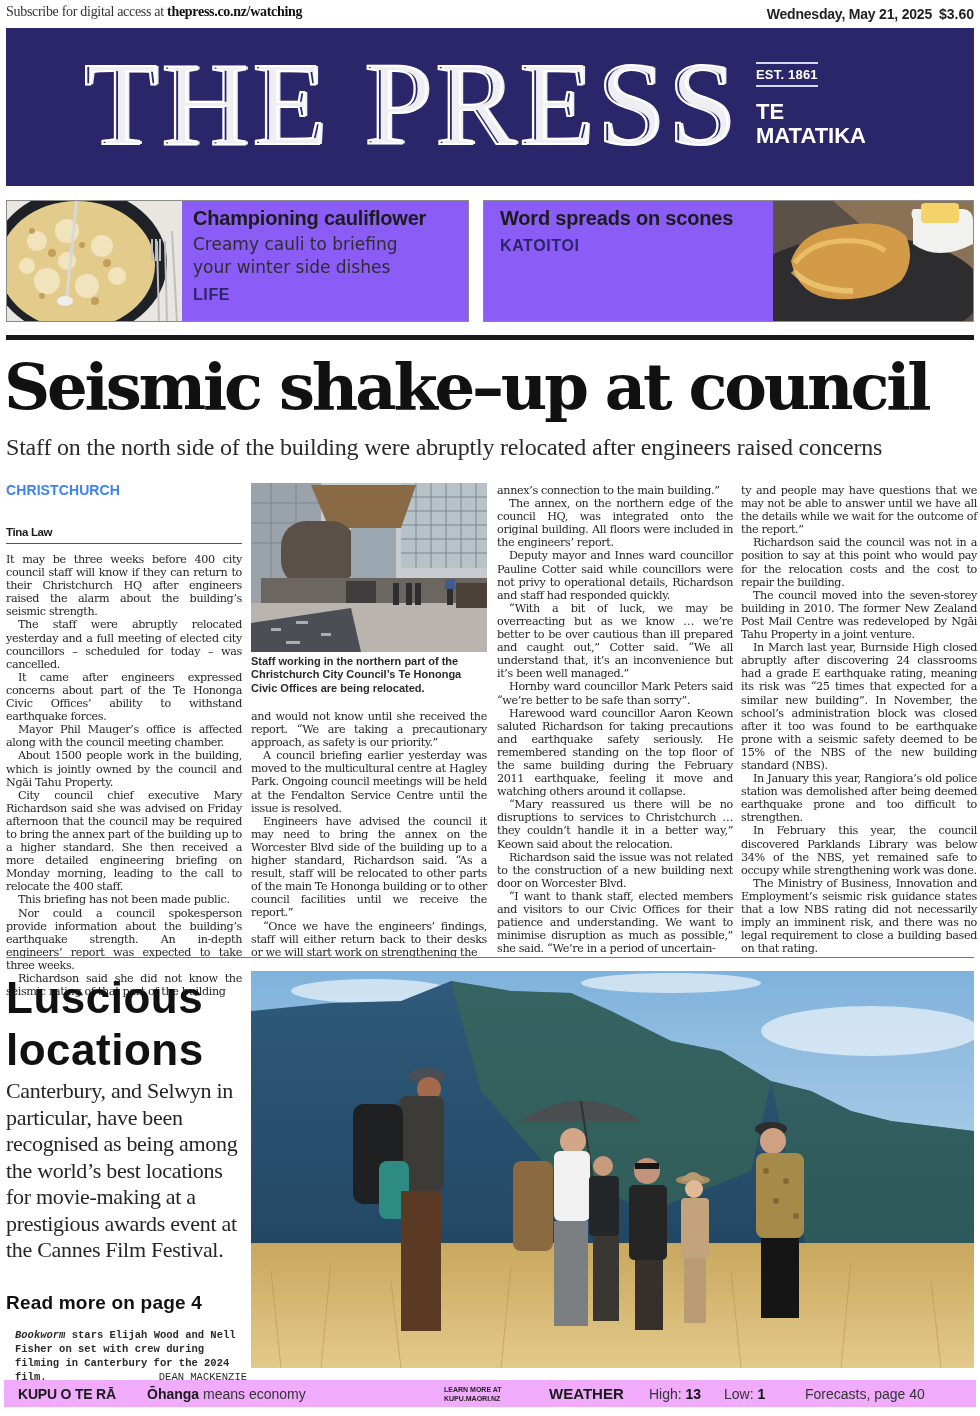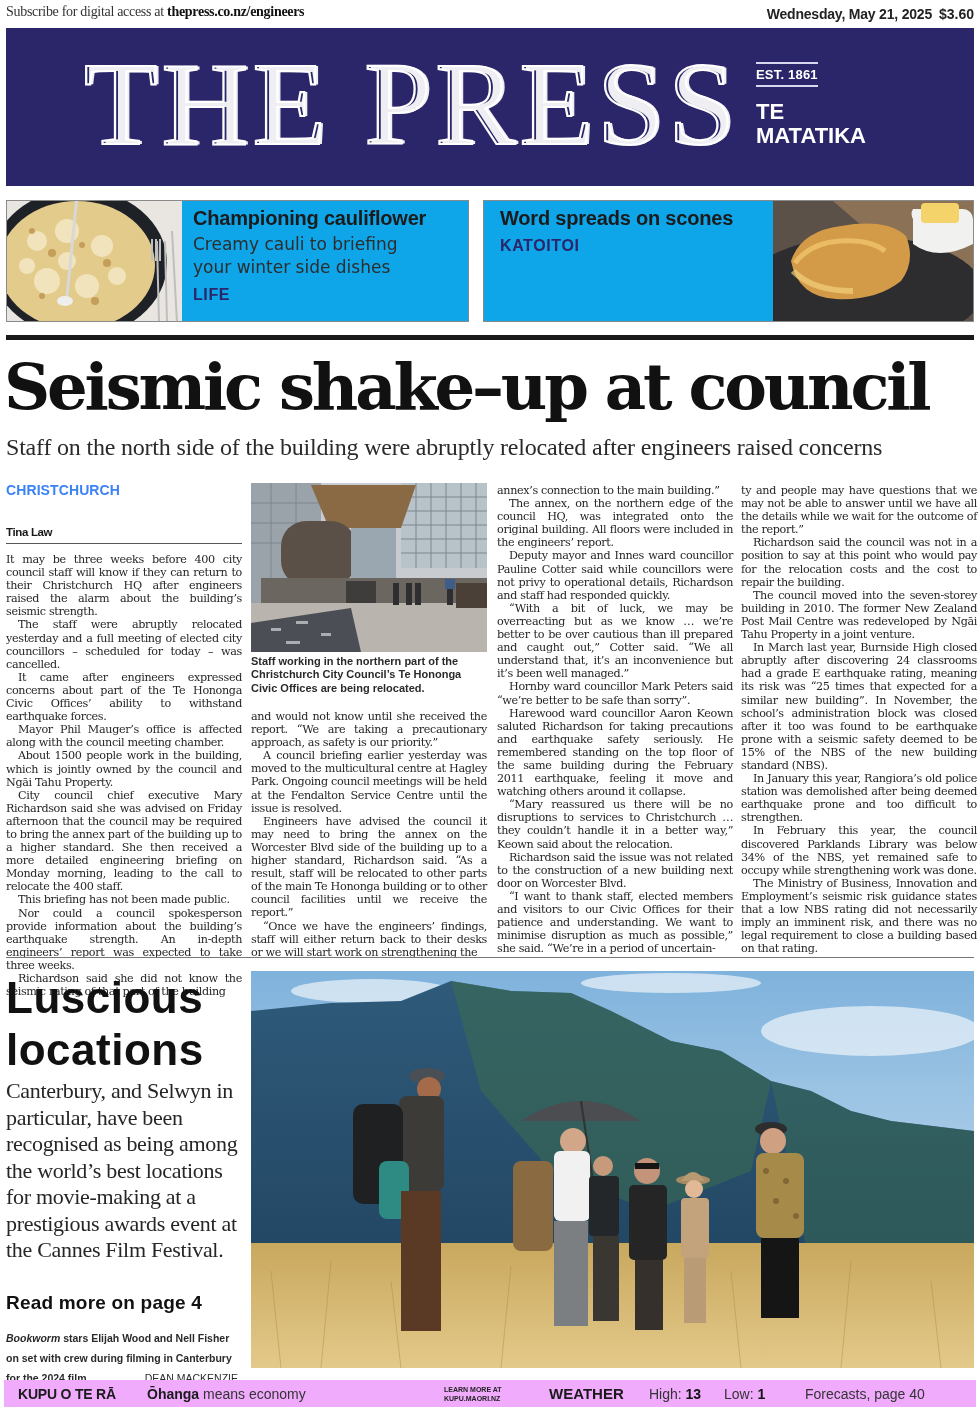--- a/index.html
+++ b/index.html
@@ -14,21 +14,21 @@
   .topbar .price { position: absolute; right: 6px; top: 6px; font-family: "Liberation Sans", sans-serif; font-size: 14px; font-weight: bold; color: #222; }
 
   
   .masthead { position: absolute; left: 6px; top: 28px; width: 968px; height: 158px; background: #2b2669; }
   .masthead .title { position: absolute; left: 78px; top: 16px; font-family: "Liberation Serif", serif; font-size: 112px; color: #fff; letter-spacing: 3px; line-height: 1; font-weight: normal;
     -webkit-text-stroke: 0; text-shadow: none; }
   .masthead .est { position: absolute; left: 750px; top: 34px; font-family: "Liberation Sans", sans-serif; font-weight: bold; font-size: 13px; color: #fff; padding: 3px 0; border-top: 2px solid #d9d7ef; border-bottom: 2px solid #d9d7ef; letter-spacing: 0.2px; }
   .masthead .te { position: absolute; left: 750px; top: 72px; font-family: "Liberation Sans", sans-serif; font-weight: bold; font-size: 22px; color: #fff; line-height: 24px; }
 
   
-  .teaser { position: absolute; top: 200px; height: 122px; border: 1.5px solid #8a8a8a; background: #0ea5e9; overflow: hidden; }
+  .teaser { position: absolute; top: 200px; height: 122px; border: 1.5px solid #8a8a8a; background: #8b5cf6; overflow: hidden; }
   .teaser.left { left: 6px; width: 463px; }
   .teaser.right { left: 483px; width: 491px; }
   .teaser .img { position: absolute; top: 0; height: 100%; }
   .teaser.left .img { left: 0; width: 175px; }
   .teaser.right .img { right: 0; width: 200px; }
   .teaser .text { position: absolute; top: 6px; }
   .teaser.left .text { left: 186px; }
   .teaser.right .text { left: 16px; }
   .teaser .head { font-family: "Liberation Sans", sans-serif; font-weight: bold; font-size: 20px; color: #1b1b1b; letter-spacing: -0.2px; white-space: nowrap; }
   .teaser .sub { font-family: "DejaVu Sans", sans-serif; font-size: 17px; color: #2d2d2d; line-height: 23px; margin-top: 3px; }
@@ -52,21 +52,21 @@
 
   .photo-bldg { position: absolute; left: 251px; top: 483px; width: 236px; height: 169px; overflow: hidden; }
   .caption-bldg { position: absolute; left: 251px; top: 655px; width: 236px; font-family: "Liberation Sans", sans-serif; font-weight: bold; font-size: 11px; line-height: 13.4px; color: #2a2a2a; }
 
   .rule-thin { position: absolute; left: 6px; top: 957px; width: 968px; height: 1px; background: #777; }
 
   
   .feature-head { position: absolute; left: 6px; top: 972px; font-family: "Liberation Sans", sans-serif; font-weight: bold; font-size: 44px; line-height: 52px; color: #111; letter-spacing: 0.5px; }
   .feature-body { position: absolute; left: 6px; top: 1078px; width: 240px; font-family: "Liberation Serif", serif; font-size: 22px; line-height: 26.5px; color: #262626; letter-spacing: -0.3px; }
   .feature-more { position: absolute; left: 6px; top: 1292px; font-family: "Liberation Sans", sans-serif; font-weight: bold; font-size: 19px; color: #111; letter-spacing: 0.2px; }
-  .feature-caption { position: absolute; left: 6px; top: 1328px; width: 232px; font-family: Liberation Sans, sans-serif; font-size: 10.5px; line-height: 20px; color: #2a2a2a; font-weight: bold; }
+  .feature-caption { position: absolute; left: 15px; top: 1328px; width: 232px; font-family: Liberation Mono, monospace; font-size: 10.5px; line-height: 14px; color: #2a2a2a; font-weight: bold; }
   .feature-caption i { font-style: italic; }
   .feature-caption .credit { position: absolute; right: 0; bottom: 0; font-weight: normal; font-size: 10.5px; }
   .feature-photo { position: absolute; left: 251px; top: 971px; width: 723px; height: 397px; overflow: hidden; }
 
   
   .footer { position: absolute; left: 4px; top: 1380px; width: 972px; height: 27px; background: #f0abfc; font-family: "Liberation Sans", sans-serif; }
   .footer > * { position: absolute; top: 6px; white-space: nowrap; }
   .footer .kupu { left: 14px; font-weight: bold; font-size: 14px; color: #1a1a1a; letter-spacing: -0.2px; }
   .footer .word { left: 143px; font-size: 14px; color: #333; }
   .footer .word b { color: #1a1a1a; }
@@ -75,21 +75,21 @@
   .footer .high { left: 645px; font-size: 14px; color: #333; }
   .footer .low { left: 720px; font-size: 14px; color: #333; }
   .footer .high b, .footer .low b { color: #111; }
   .footer .forecasts { left: 801px; font-size: 14px; color: #333; }
 </style>
 </head>
 <body>
 
 <div class="topbar">
   <div class="subscribe">
-    <span>Subscribe for digital access at </span><b>thepress.co.nz/engineers</b>
+    <span>Subscribe for digital access at </span><b>thepress.co.nz/watching</b>
   </div>
   <div class="date">Wednesday,  May 21,  2025</div>
   <div class="price">$3.60</div>
 </div>
 
 <div class="masthead">
   <div class="title">
     <svg width="660" height="120" viewBox="0 0 660 120" style="position:absolute;left:0;top:0">
       <text x="0" y="100" font-family="Liberation Serif, serif" font-size="118" fill="none" stroke="#ffffff" stroke-width="2.2" letter-spacing="4" textLength="655" lengthAdjust="spacingAndGlyphs">THE PRESS</text>
       <text x="3" y="100" font-family="Liberation Serif, serif" font-size="118" fill="#ffffff" letter-spacing="4" textLength="655" lengthAdjust="spacingAndGlyphs" opacity="0.92">THE PRESS</text>

